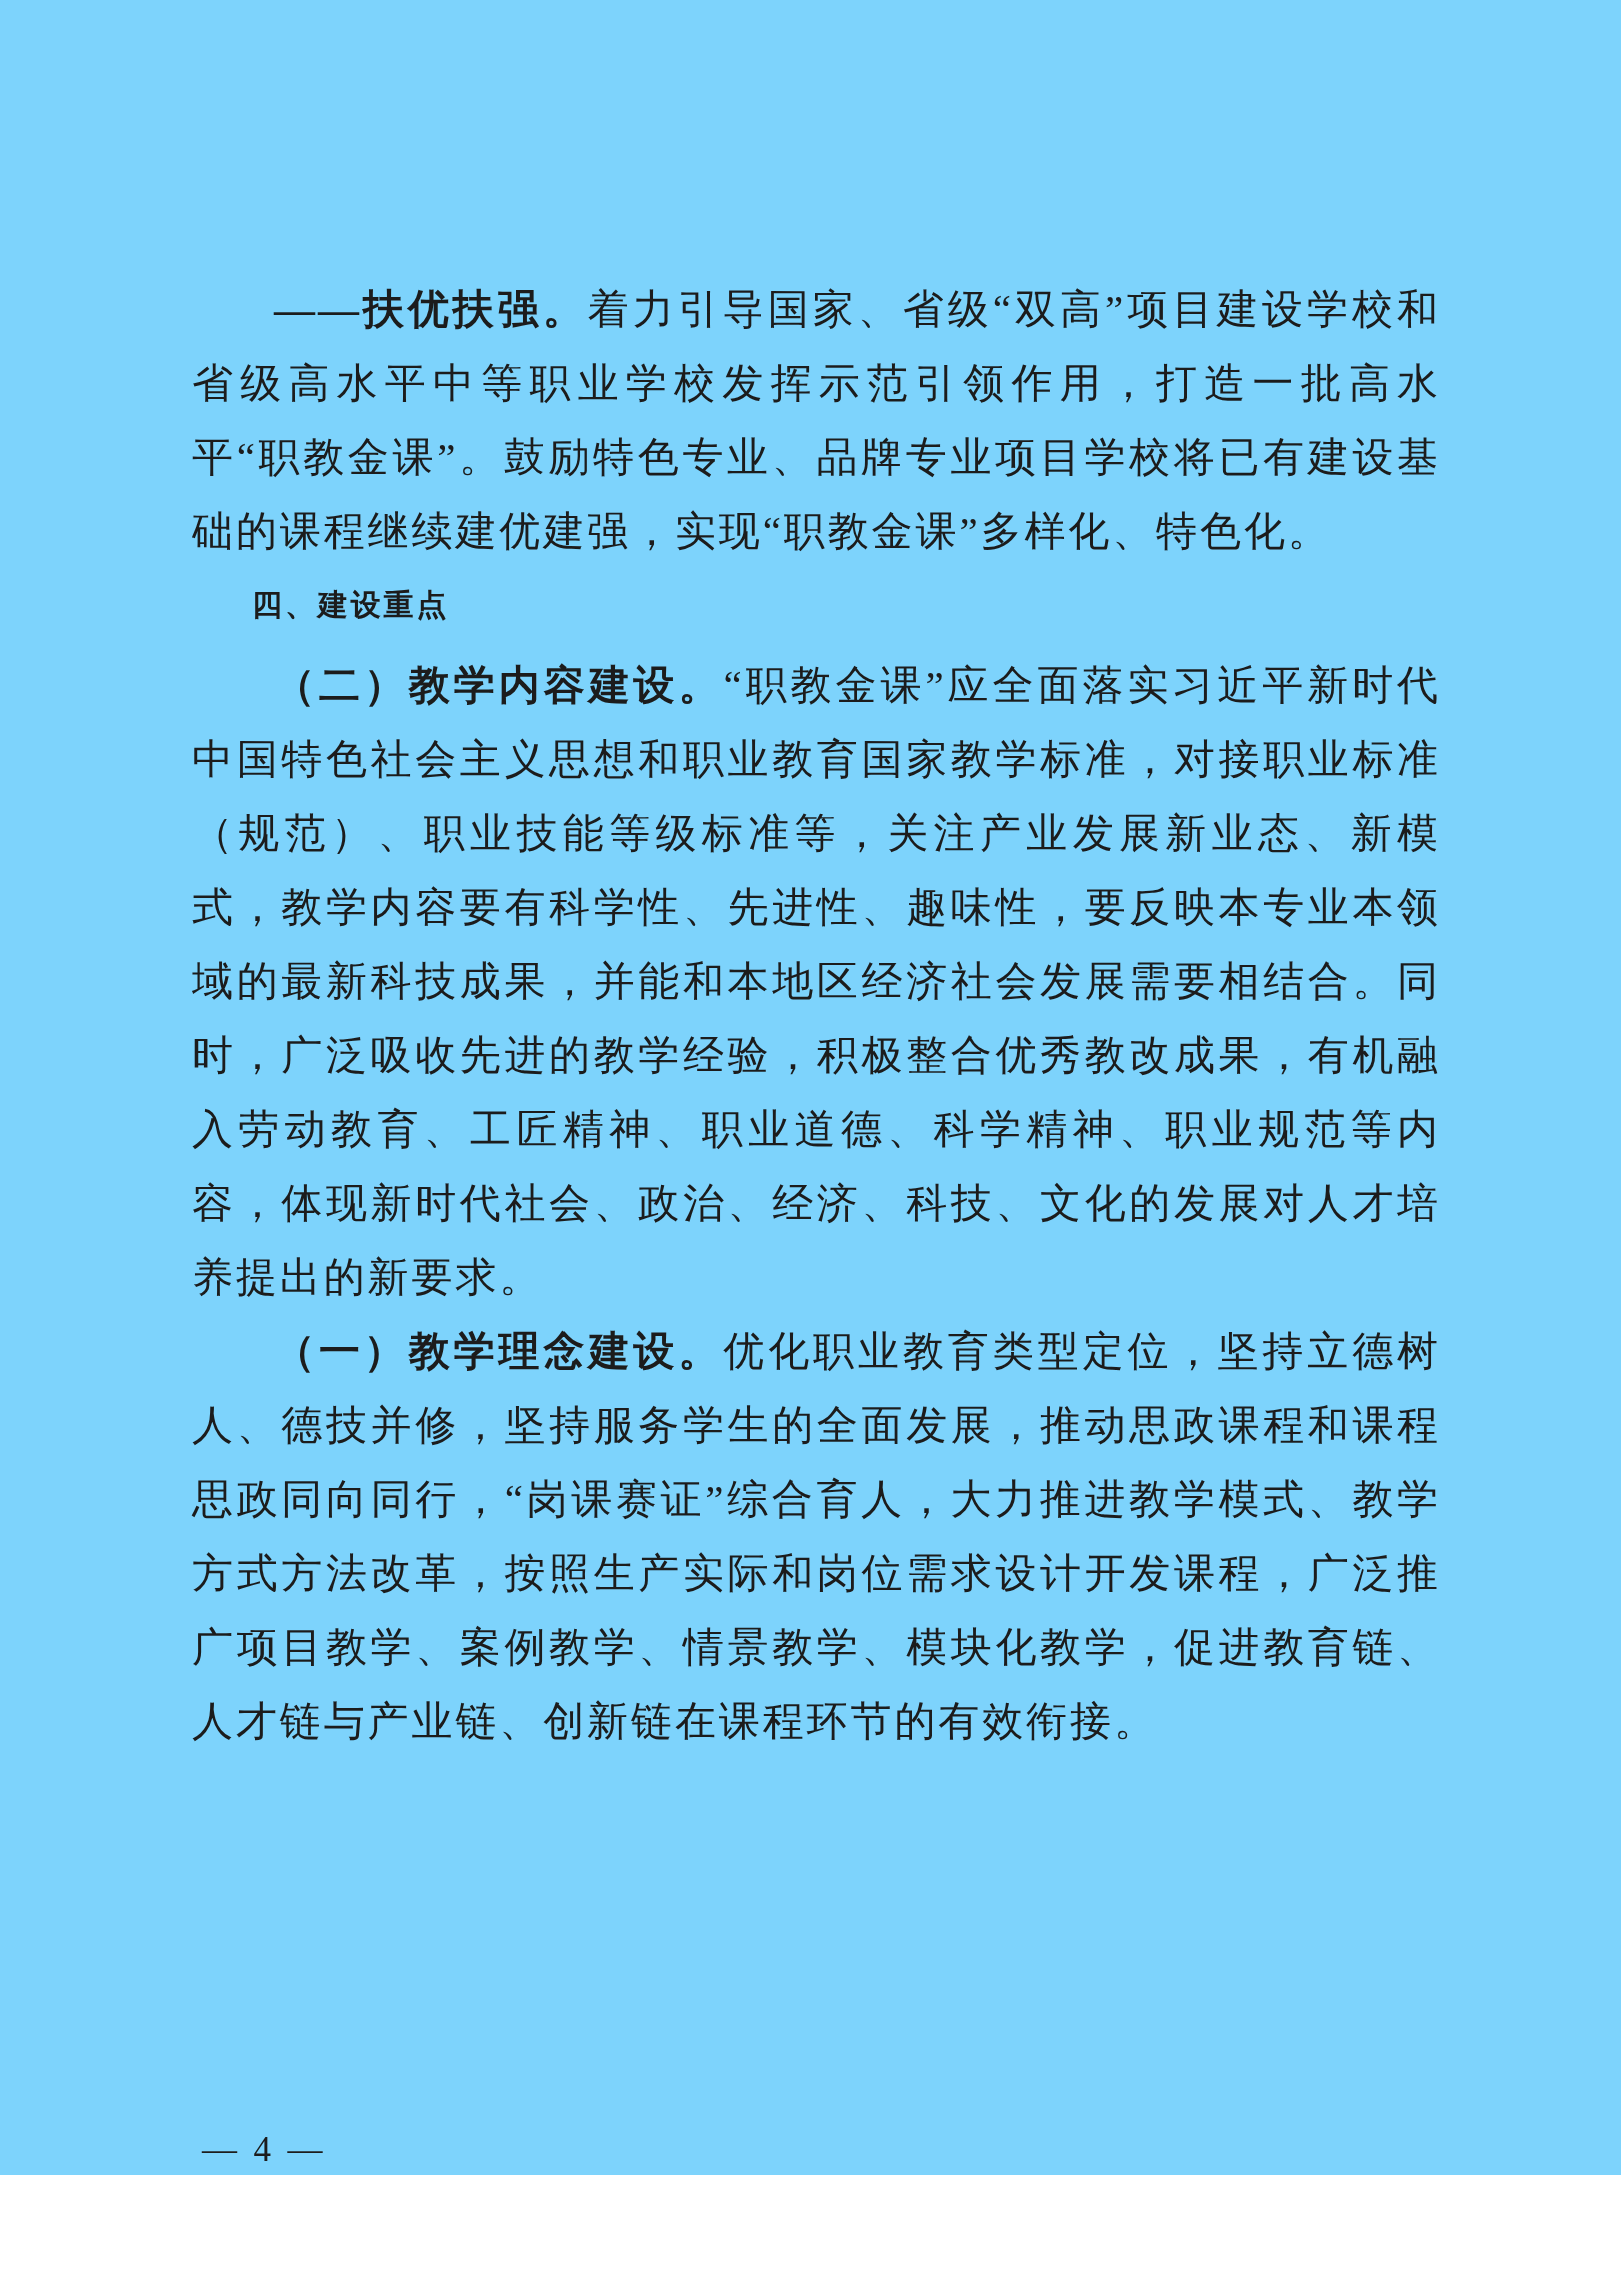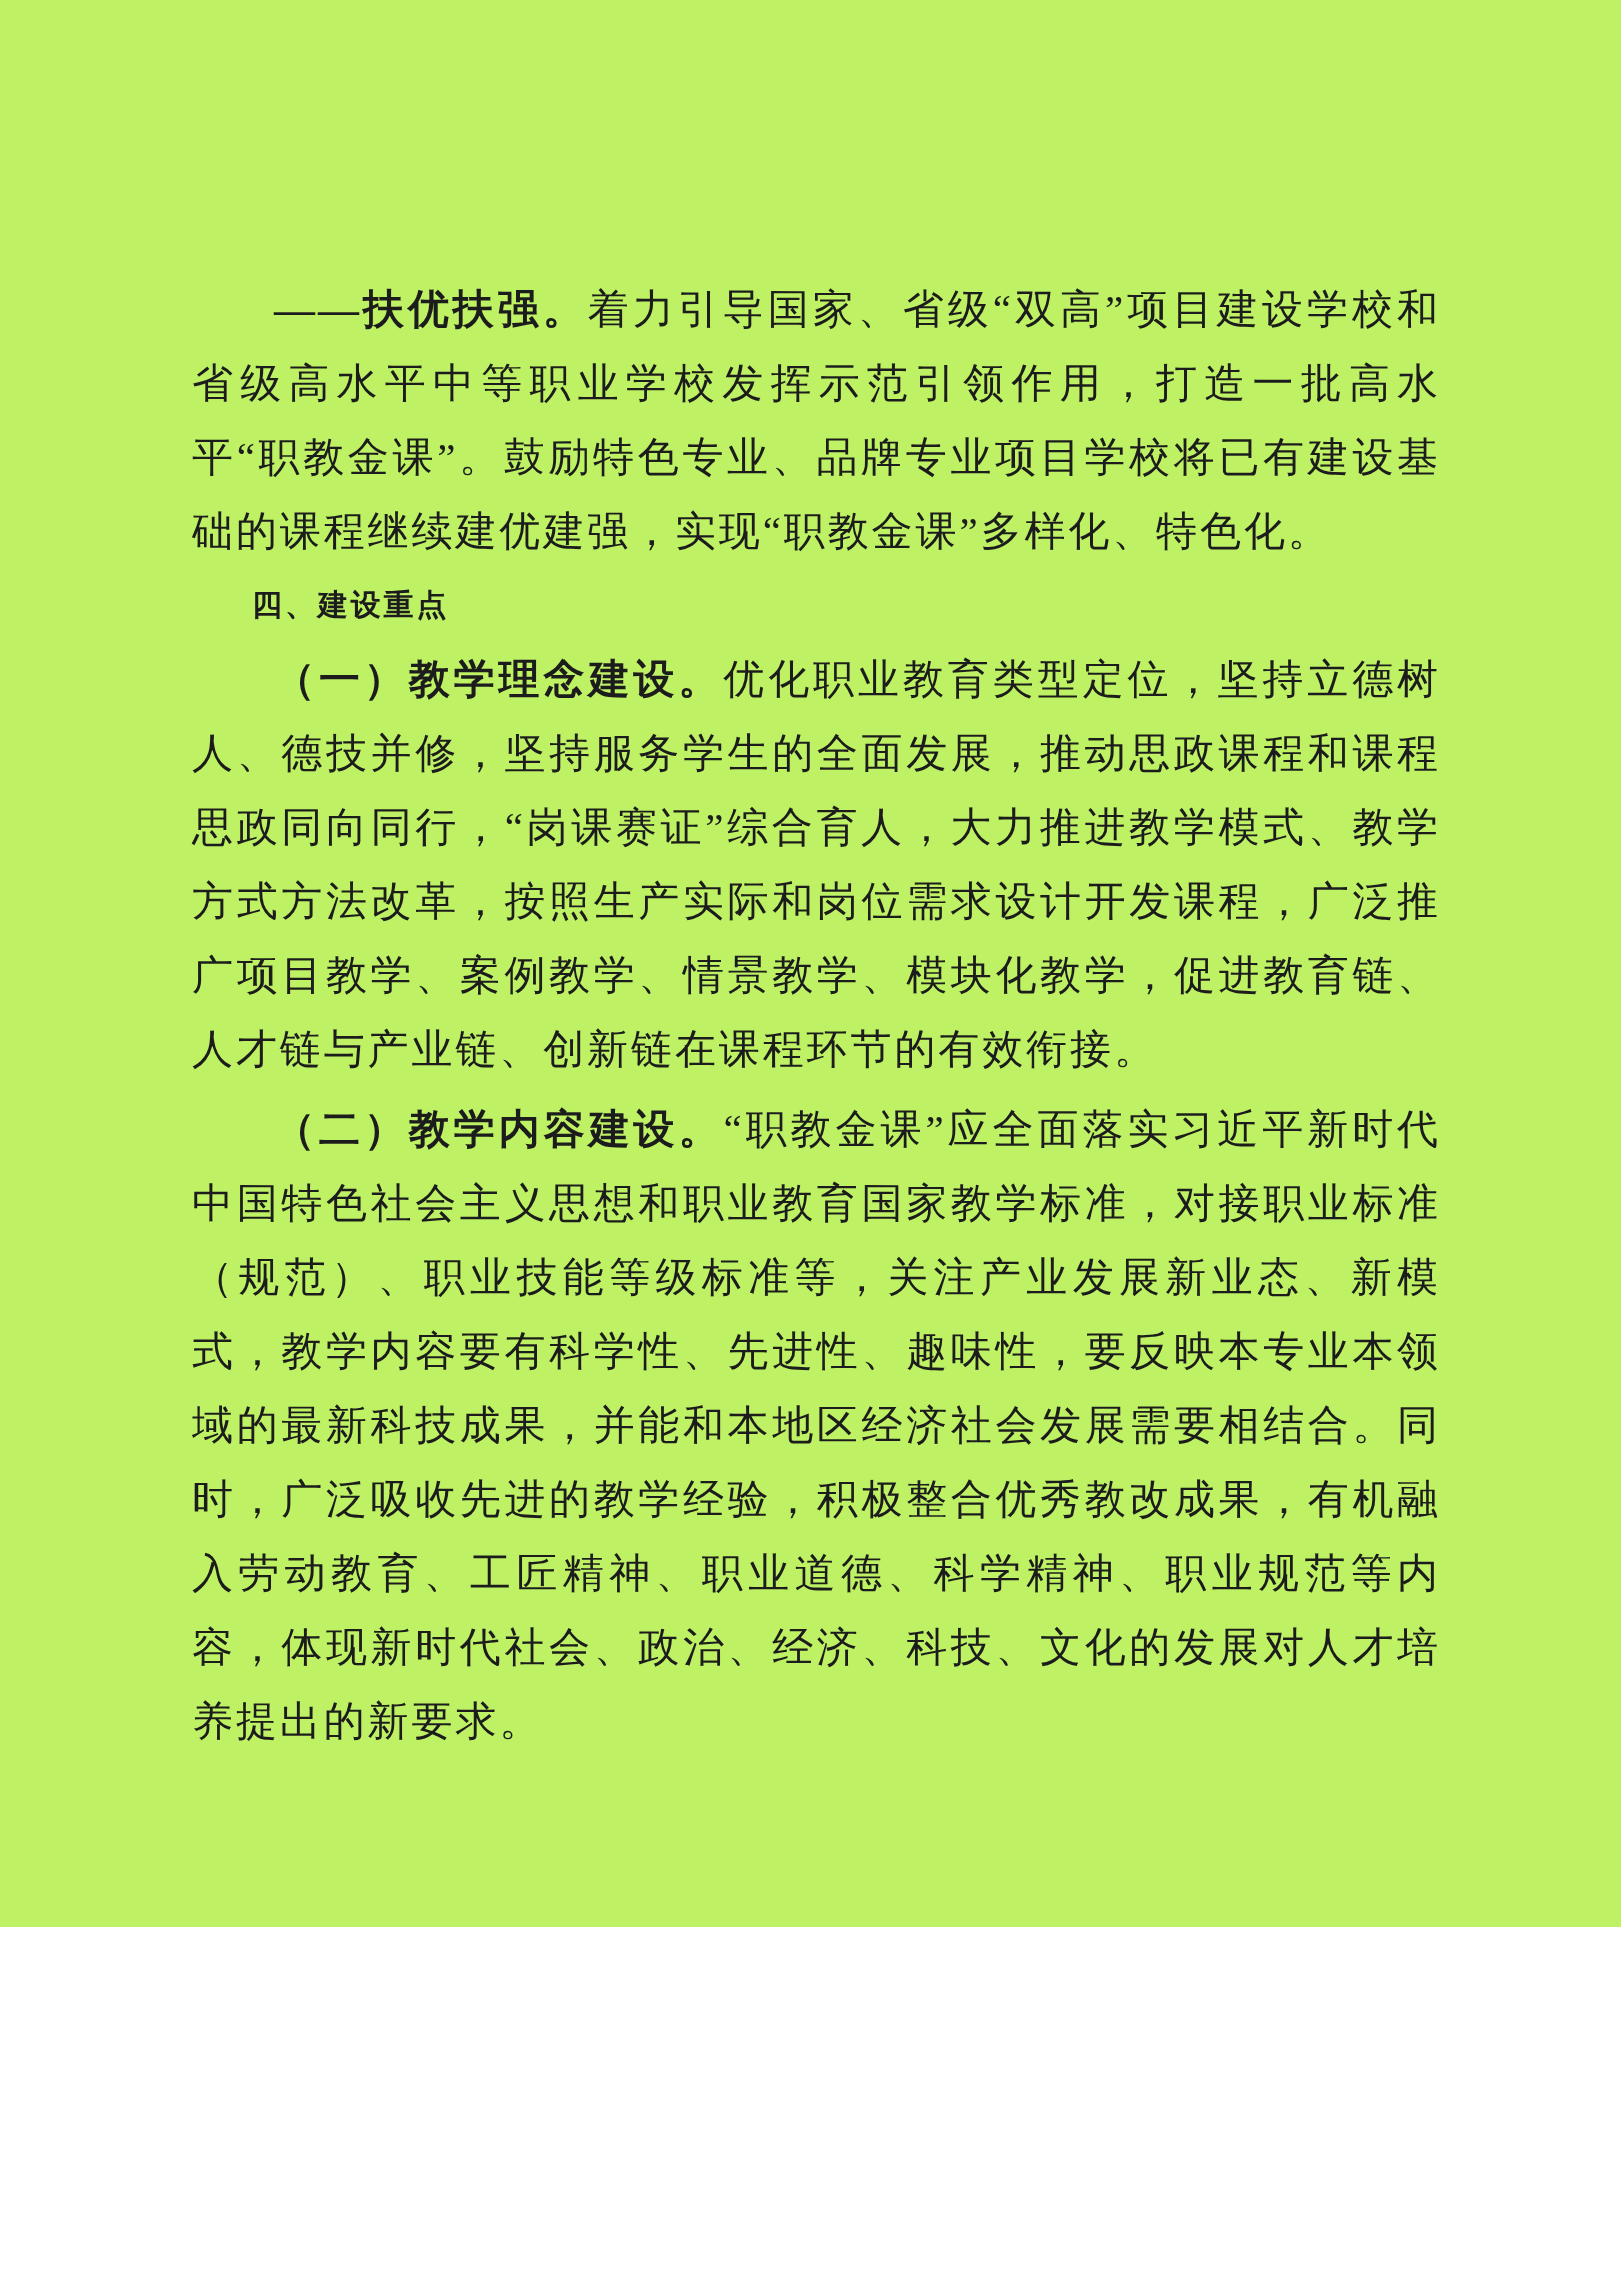--- a/index.html
+++ b/index.html
@@ -11,22 +11,22 @@
     width: 1621px;
     height: 2293px;
     position: relative;
     font-family: "Liberation Serif", "DejaVu Serif", serif;
     color: #1c1c1c;
   }
   .page {
     position: absolute;
     left: 0; top: 0;
     width: 1621px;
-    height: 1927px;
-    background: #bef264;
+    height: 2175px;
+    background: #7dd3fc;
     overflow: hidden;
   }
   .content {
     position: absolute;
     left: 192px;
     top: 272px;
     width: 1249px;
   }
   .par {
     margin: 0;
@@ -65,22 +65,22 @@
 </head>
 <body>
 
 <div class="page">
   <div class="content">
 
     <p class="par"><span class="lead">——扶优扶强。</span><span>着力引导国家、省级“双高”项目建设学校和省级高水平中等职业学校发挥示范引领作用，打造一批高水平“职教金课”。鼓励特色专业、品牌专业项目学校将已有建设基础的课程继续建优建强，实现“职教金课”多样化、特色化。</span></p>
 
     <p class="heading">四、建设重点</p>
 
+    <p class="par mt"><span class="lead">（二）教学内容建设。</span><span>“职教金课”应全面落实习近平新时代中国特色社会主义思想和职业教育国家教学标准，对接职业标准（规范）、职业技能等级标准等，关注产业发展新业态、新模式，教学内容要有科学性、先进性、趣味性，要反映本专业本领域的最新科技成果，并能和本地区经济社会发展需要相结合。同时，广泛吸收先进的教学经验，积极整合优秀教改成果，有机融入劳动教育、工匠精神、职业道德、科学精神、职业规范等内容，体现新时代社会、政治、经济、科技、文化的发展对人才培养提出的新要求。</span></p>
+
     <p class="par"><span class="lead">（一）教学理念建设。</span><span>优化职业教育类型定位，坚持立德树人、德技并修，坚持服务学生的全面发展，推动思政课程和课程思政同向同行，“岗课赛证”综合育人，大力推进教学模式、教学方式方法改革，按照生产实际和岗位需求设计开发课程，广泛推广项目教学、案例教学、情景教学、模块化教学，促进教育链、人才链与产业链、创新链在课程环节的有效衔接。</span></p>
-
-    <p class="par mt"><span class="lead">（二）教学内容建设。</span><span>“职教金课”应全面落实习近平新时代中国特色社会主义思想和职业教育国家教学标准，对接职业标准（规范）、职业技能等级标准等，关注产业发展新业态、新模式，教学内容要有科学性、先进性、趣味性，要反映本专业本领域的最新科技成果，并能和本地区经济社会发展需要相结合。同时，广泛吸收先进的教学经验，积极整合优秀教改成果，有机融入劳动教育、工匠精神、职业道德、科学精神、职业规范等内容，体现新时代社会、政治、经济、科技、文化的发展对人才培养提出的新要求。</span></p>
 
 
   </div>
 
   <div class="footer">— 4 —</div>
 </div>
 
 
 </body></html>

